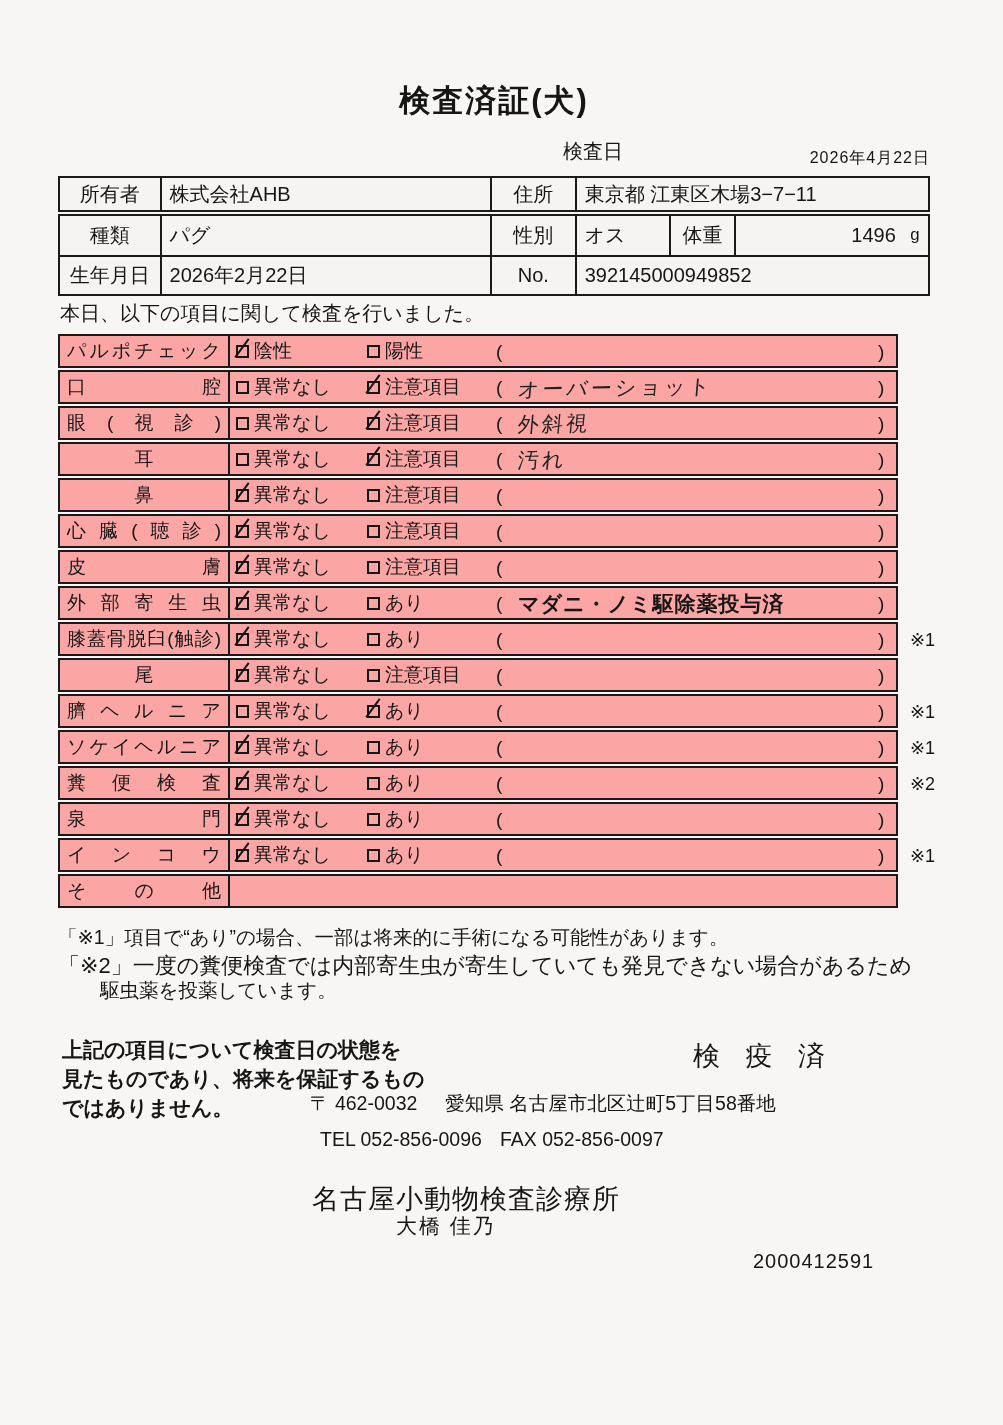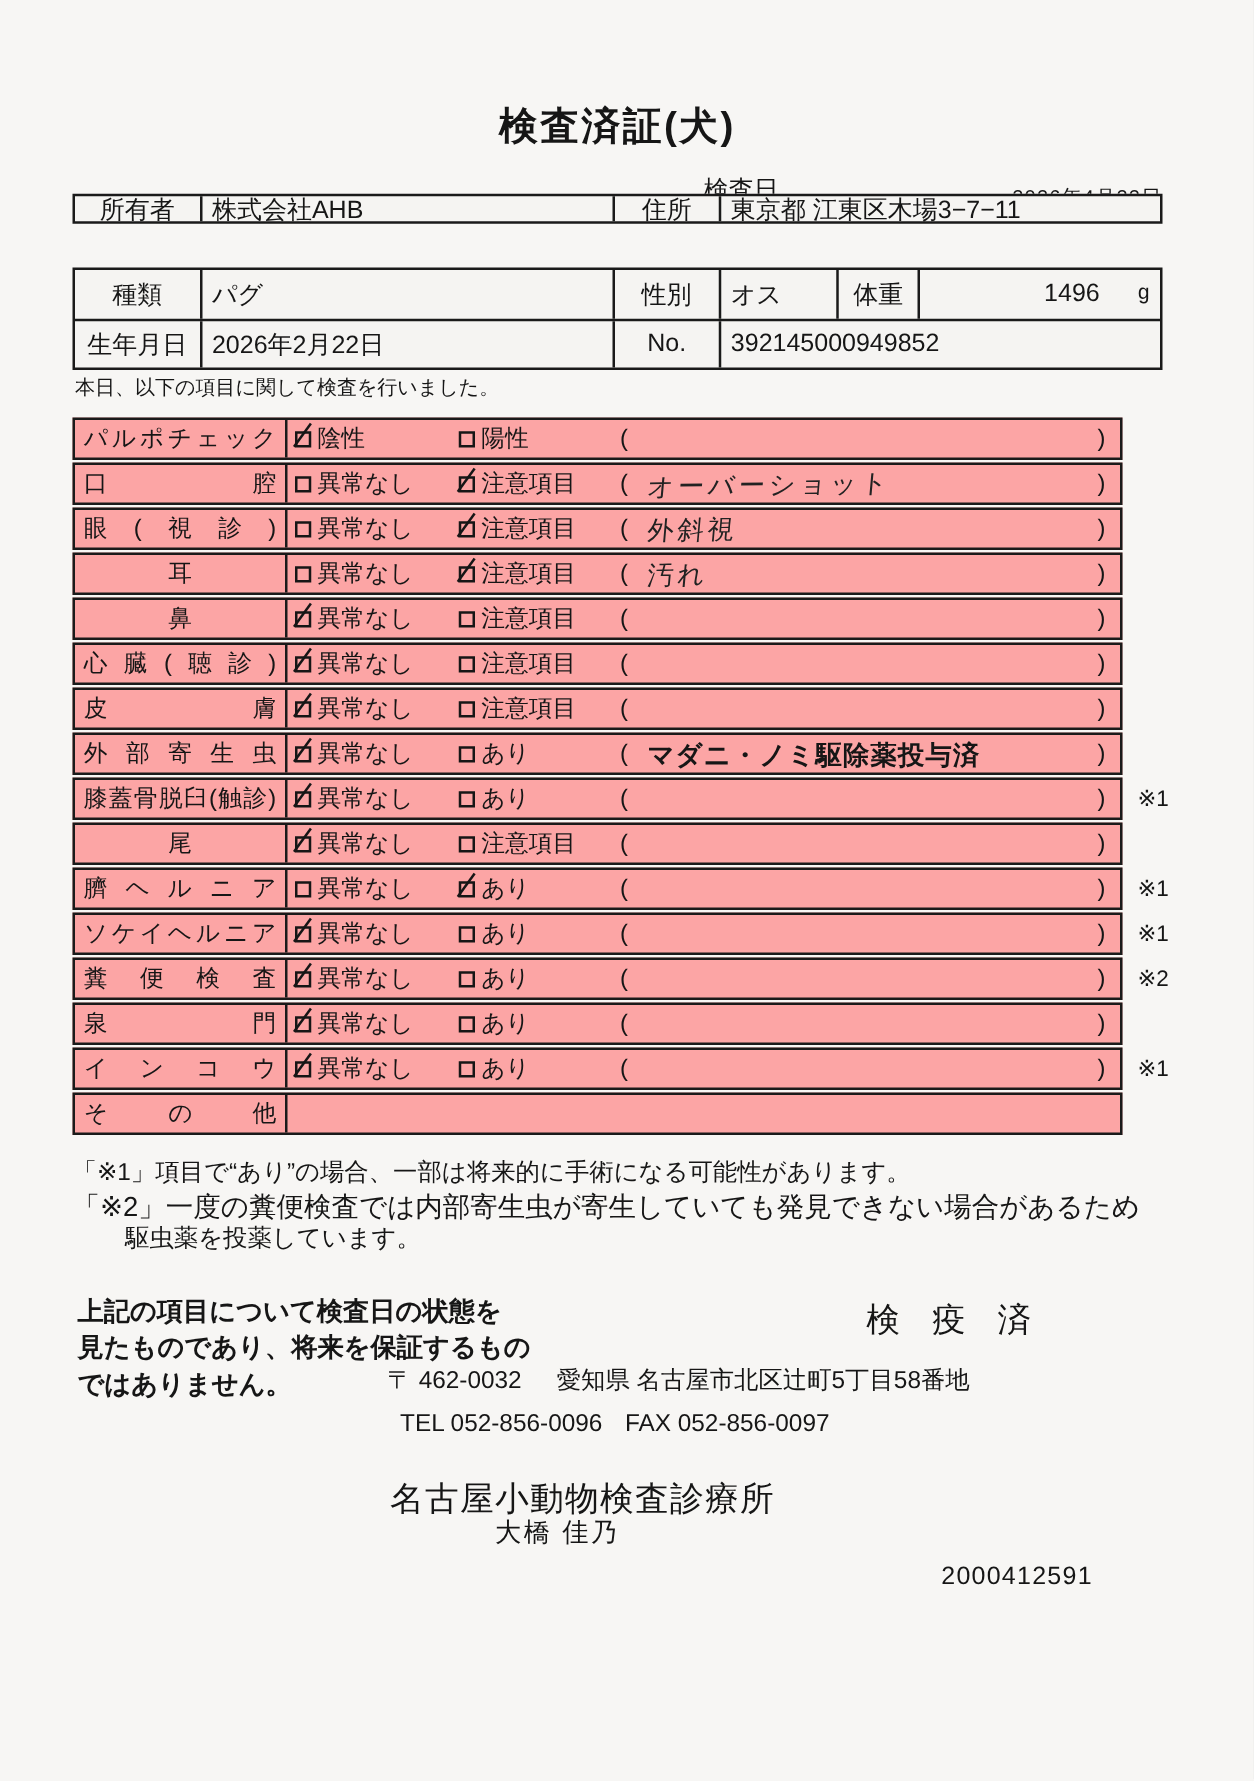--- a/index.html
+++ b/index.html
@@ -23,31 +23,31 @@
   .insp-label { top:138px; left:563px; font-size:20px; }
   .insp-date  { top:148px; right:73px; font-size:16px; letter-spacing:1px; }
 
   
   .tbl { border:2px solid #1a1a1a; background:#f5f4f2; }
   .tbl-row { display:flex; align-items:stretch; }
   .tbl-row + .tbl-row { border-top:2px solid #1a1a1a; }
   .cell { display:flex; align-items:center; font-size:20px; padding:0 8px; }
   .cell.lab { justify-content:center; padding:0 4px; }
   .cell.bdl { border-left:2px solid #1a1a1a; }
-  .cell.num-right { justify-content:flex-end;gap:16px; }
-  .t1 { top:155px; left:58px; width:872px; height:24px; }
+  .cell.num-right { justify-content:flex-end; }
+  .t1 { top:176px; left:58px; width:872px; height:36px; }
   .t2 { top:214px; left:58px; width:872px; height:82px; }
   .t1 .tbl-row, .t2 .tbl-row { height:100%; }
   .t2 .tbl-row { height:39px;justify-content:center; }
   .w100 { width:100px; } .w332 { width:332px; } .w85 { width:85px; }
   .w95 { width:95px; } .w65 { width:65px; } .w195 { width:195px; }
   .w355 { width:355px; }
   .unit { font-size:17px; margin-left:14px; font-family:"Liberation Mono","DejaVu Sans Mono",monospace; }
 
-  .intro { top:300px; left:60px; font-size:16px; }
+  .intro { top:300px; left:60px; font-size:20px; }
 
   
   .checklist { top:334px; left:58px; width:840px; }
   .crow { position:relative; width:840px; height:34px; border:2px solid #1a1a1a;
           margin-bottom:2px; background:#fca5a5; font-size:19px; }
   .crow .lblcell { position:absolute; left:0; top:0; bottom:0; width:170px;
           border-right:2px solid #1a1a1a; display:flex; align-items:center; padding:0 7px; }
   .crow .lblcell span { width:100%; text-align:justify; text-align-last:justify; }
   .crow .lblcell span.single { text-align:center; text-align-last:center; }
   .opt { position:absolute; top:0; bottom:0; display:flex; align-items:center; gap:5px; }

